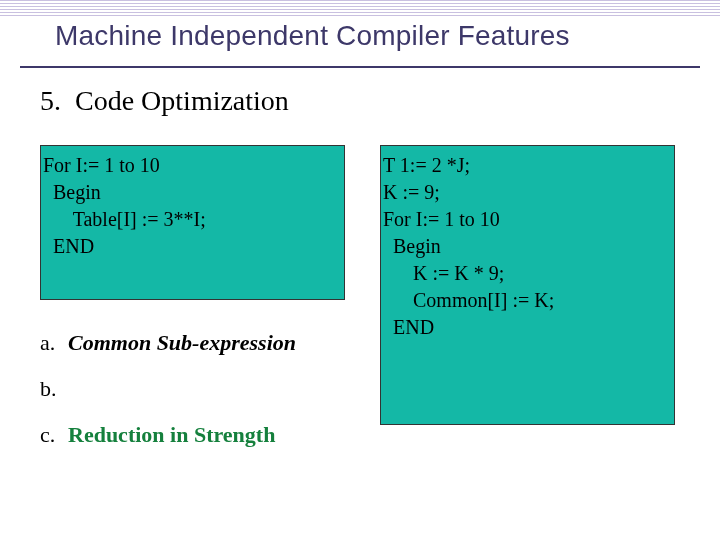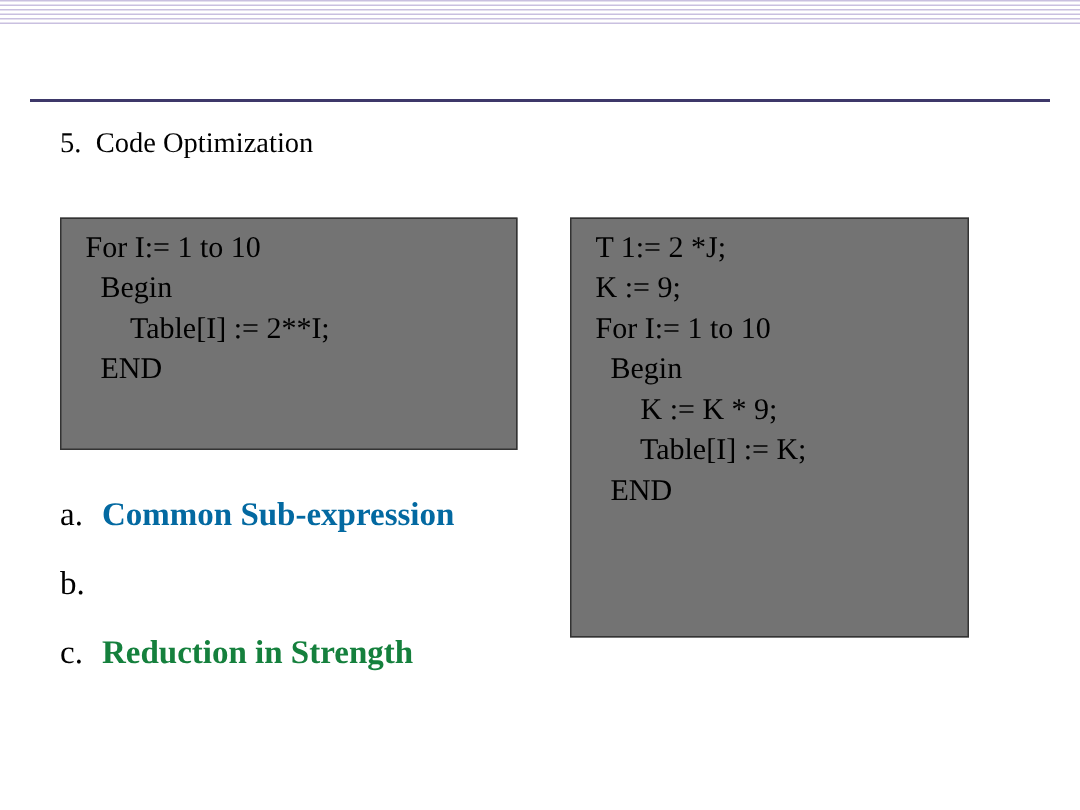--- a/index.html
+++ b/index.html
@@ -46,95 +46,96 @@
     top: 66px;
     left: 20px;
     right: 20px;
     height: 2px;
     background: #3d3869;
   }
   .section {
     position: absolute;
     top: 85px;
     left: 40px;
-    font-size: 19px;
+    font-size: 28px;
     color: #000;
   }
   .code-box {
     position: absolute;
     border: 1px solid #333;
     font-size: 20px;
     line-height: 1.35;
-    padding: 6px 10px 10px 16px;
+    padding: 6px 10px 10px 2px;
     box-sizing: border-box;
-    background: #737373;
+    background: #14b8a6;
     font-family: "Times New Roman", Times, serif;
   }
   .code-left {
     top: 145px;
     left: 40px;
     width: 305px;
     height: 155px;
   }
   .code-right {
     top: 145px;
     left: 380px;
-    width: 266px;
+    width: 295px;
     height: 280px;
   }
   .code-line { white-space: pre; }
   .bullets {
     position: absolute;
     top: 320px;
     left: 40px;
     font-size: 22px;
     line-height: 2.1;
   }
   .bullets .row { display: flex; }
   .bullets .letter {
     width: 28px;
     color: #000;
   }
-  .bold-dark { font-weight: bold; color: #0369a1; }
+  .bold-dark { font-weight: bold; color: #000000; font-style: italic; }
   .grey { color: #15803d; }
 </style>
 </head>
 <body>
 <div class="slide">
 
   <div class="top-stripes">
     <div></div>
       <div></div>
       <div></div>
       <div></div>
       <div></div>
       <div></div>
   </div>
 
+  <div class="title">Machine Independent Compiler Features</div>
   <div class="underline"></div>
 
   <div class="section">
     <span>5.</span>
     &nbsp;<span>Code Optimization</span>
   </div>
 
   <div class="code-box code-left">
     <div class="code-line">For I:= 1 to 10</div>
     <div class="code-line">  Begin</div>
-    <div class="code-line">      Table[I] := 2**I;</div>
+    <div class="code-line">      Table[I] := 3**I;</div>
     <div class="code-line">  END</div>
   </div>
 
   <div class="code-box code-right">
     <div class="code-line">T 1:= 2 *J;</div>
     <div class="code-line">K := 9;</div>
     <div class="code-line">For I:= 1 to 10</div>
     <div class="code-line">  Begin</div>
     <div class="code-line">      K := K * 9;</div>
-    <div class="code-line">      Table[I] := K;</div>
+    <div class="code-line">      Common[I] := K;</div>
     <div class="code-line">  END</div>
   </div>
 
   <div class="bullets">
     <div class="row">
       <span class="letter">a.</span>
       <span class="bold-dark">Common Sub-expression</span>
     </div>
     <div class="row">
       <span class="letter">b.</span>

